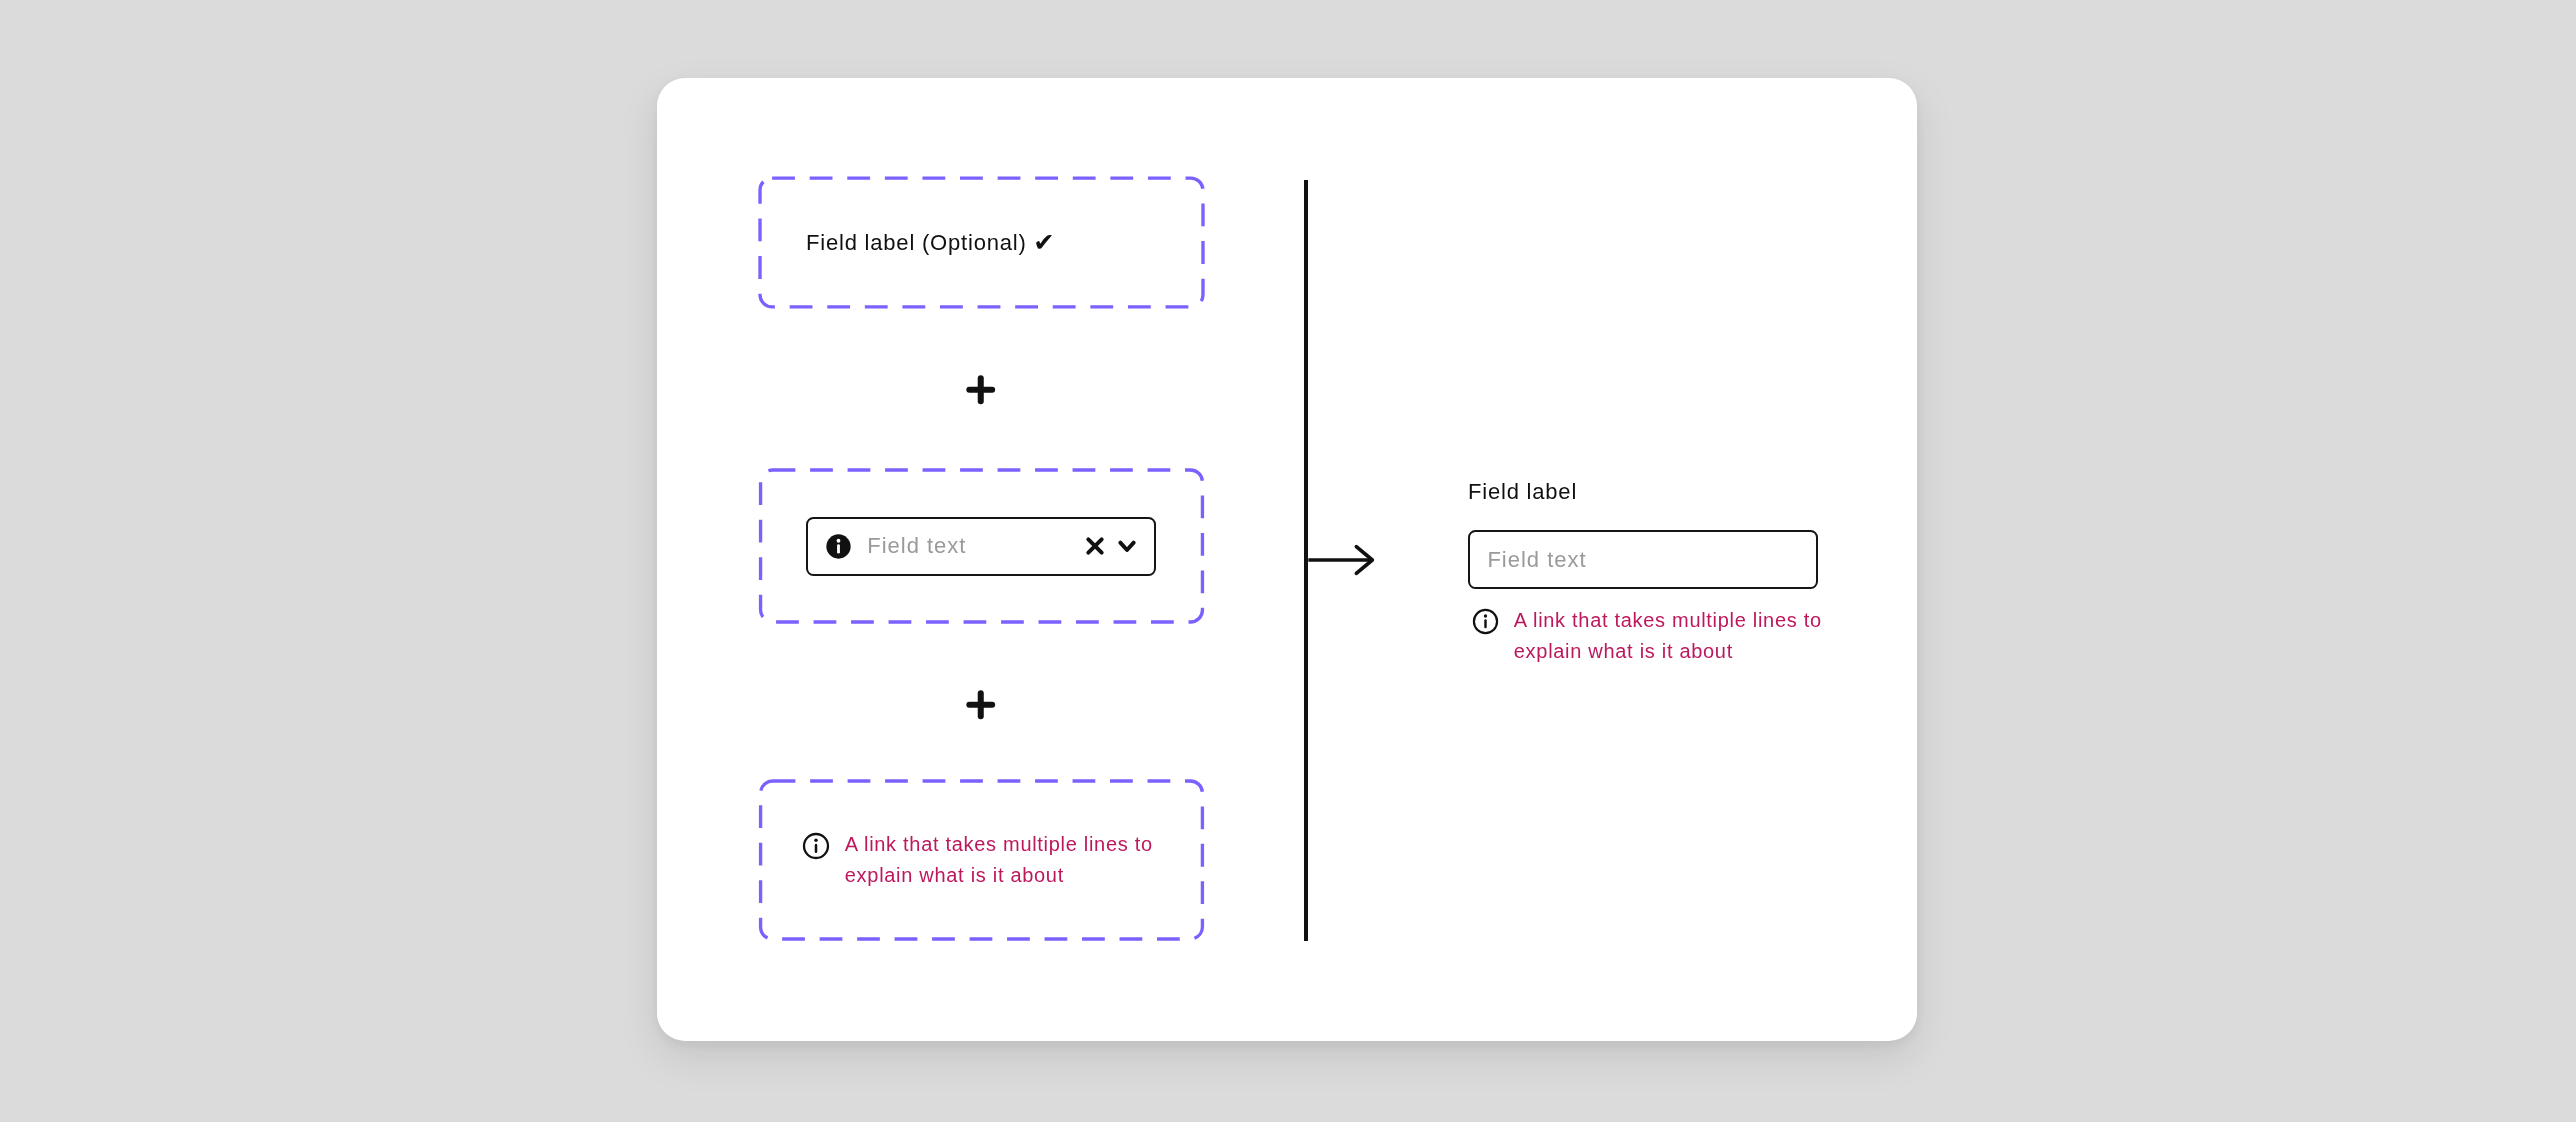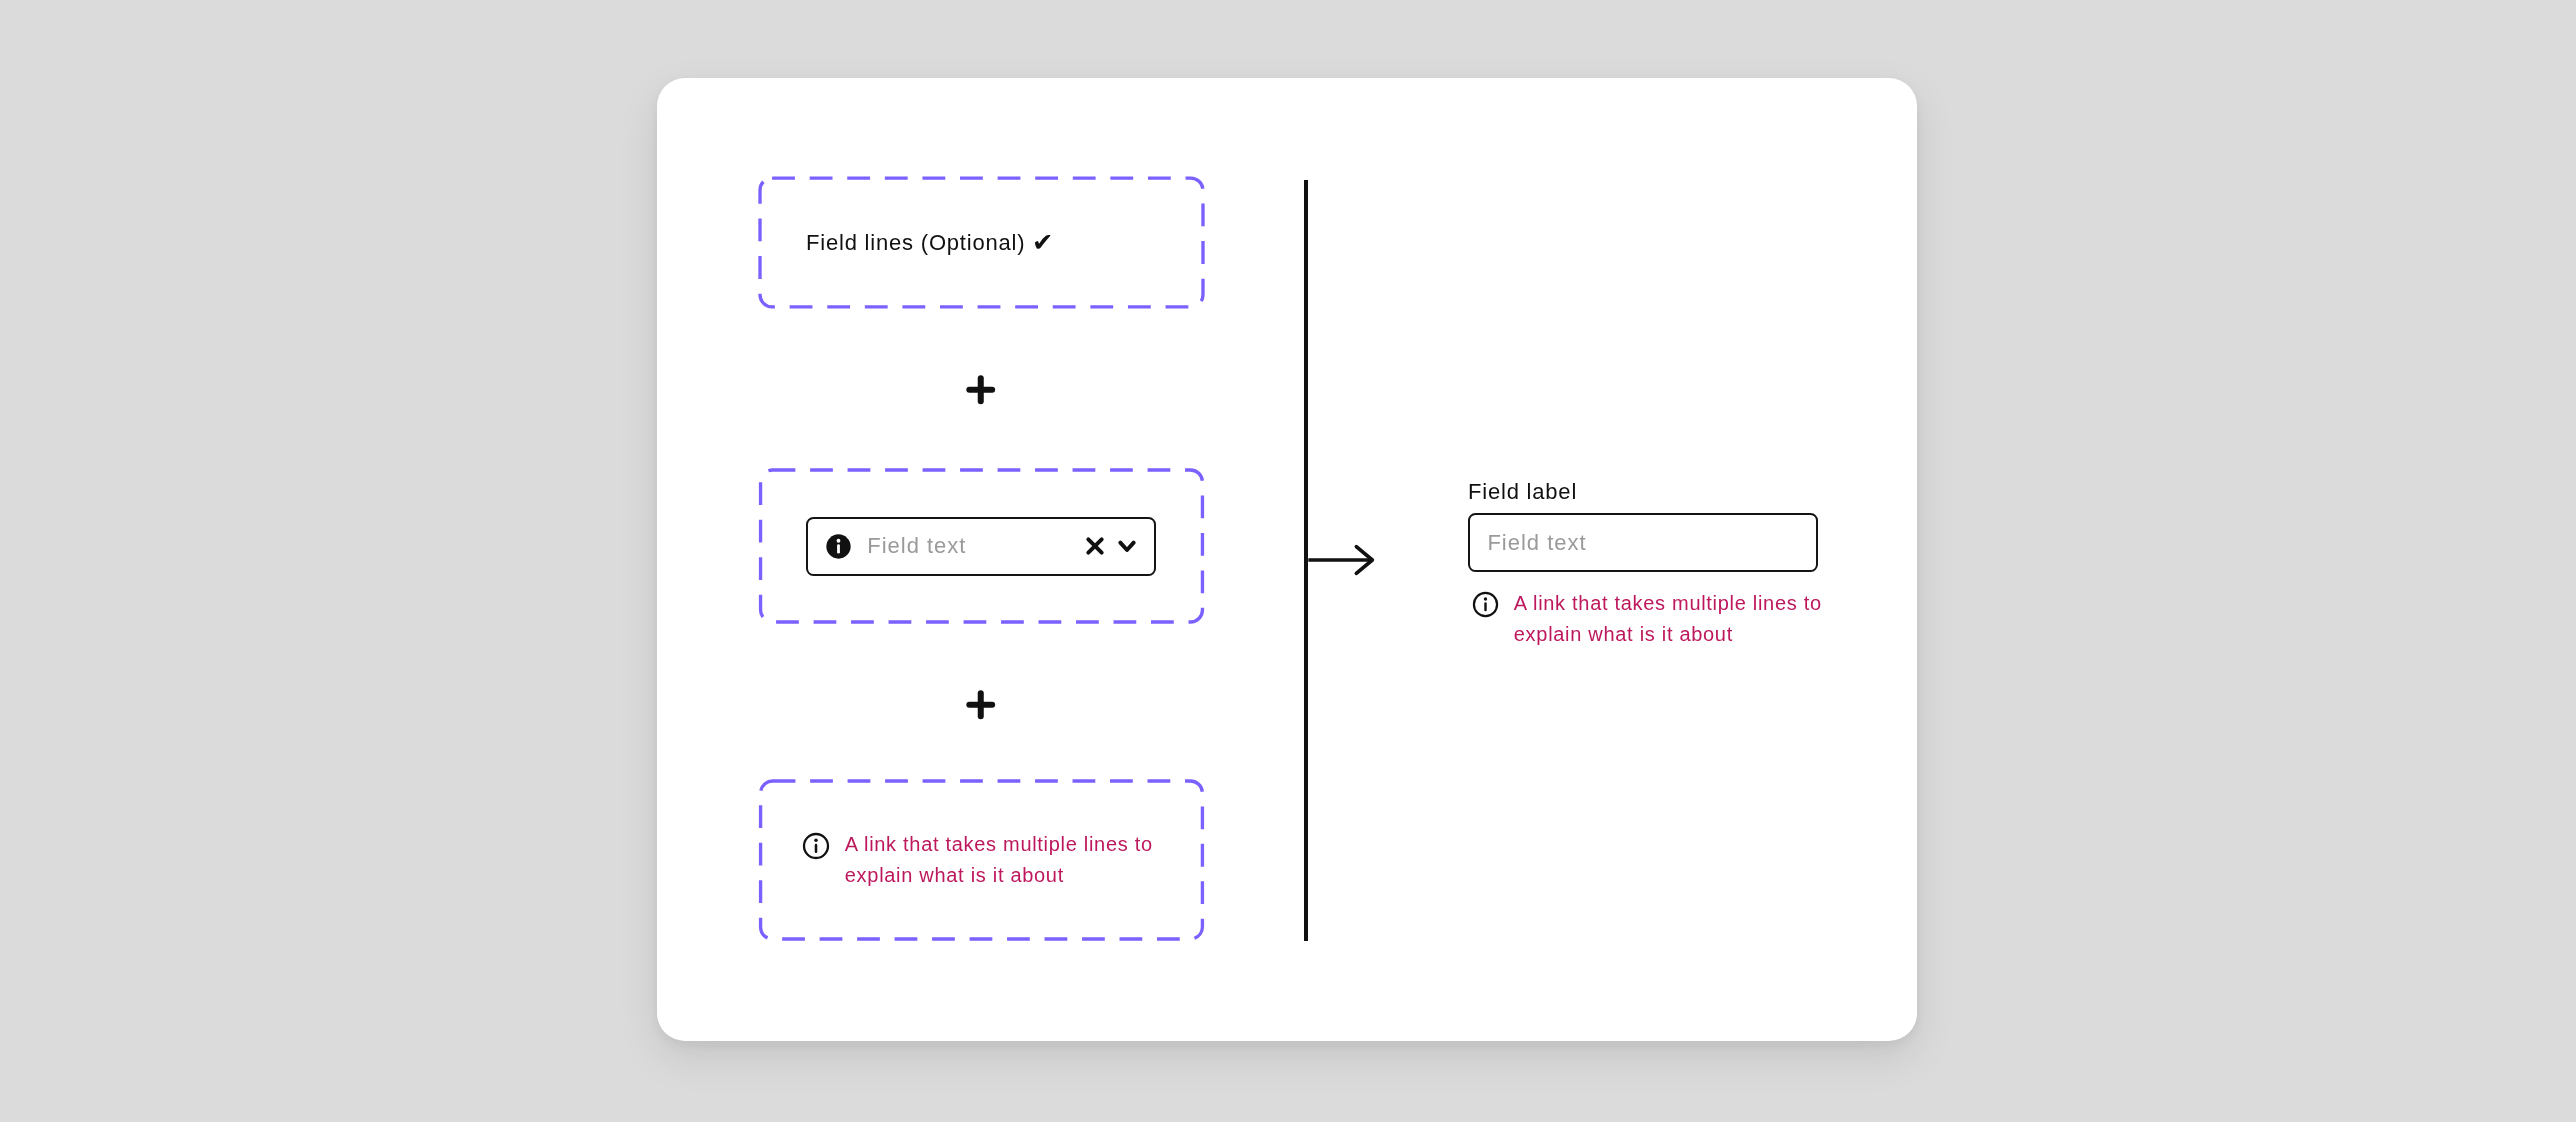--- a/index.html
+++ b/index.html
@@ -71,21 +71,21 @@
     position: absolute;
     left: 647px; top: 102px;
     width: 4px; height: 761px;
     background: #111;
   }
   .arrow-wrap { position: absolute; left: 651px; top: 462px; width: 74px; height: 40px; }
 
   .composed { position: absolute; left: 811px; top: 401px; width: 376px; }
   .composed-label {
     font-size: 22px; letter-spacing: 0.8px; color: #111;
-    margin-bottom: 8px;
+    margin-bottom: 25px;
   }
   .composed-input {
     width: 350px; height: 59px;
     border: 2px solid #151515;
     border-radius: 7.4px;
     background: #fff;
     padding: 0 16px 0 17.4px;
     font-family: "Liberation Sans", sans-serif;
     font-size: 22px; letter-spacing: 1px; color: #111;
     outline: none;
@@ -97,21 +97,21 @@
 
   .icon-wrap { display: inline-flex; flex: none; }
 </style>
 </head>
 <body>
 
 <div class="card">
 
   <div class="dashed-box box-label-part">
     <div class="part-label-row">
-      <span class="part-label-text">Field lines (Optional)</span>
+      <span class="part-label-text">Field label (Optional)</span>
       <span class="check-glyph">✔</span>
     </div>
   <svg width="447" height="133" class="dash-svg" viewBox="0 0 666 198">
         <rect x="3" y="3" width="660" height="192" rx="18" fill="none" stroke="#7b61ff" stroke-width="5" stroke-dasharray="34 22"></rect>
       </svg>
     </div>
 
   <div class="plus-sep first">
     <span class="icon-wrap">
       <svg width="29.5" height="29.5" viewBox="0 0 44 44">

